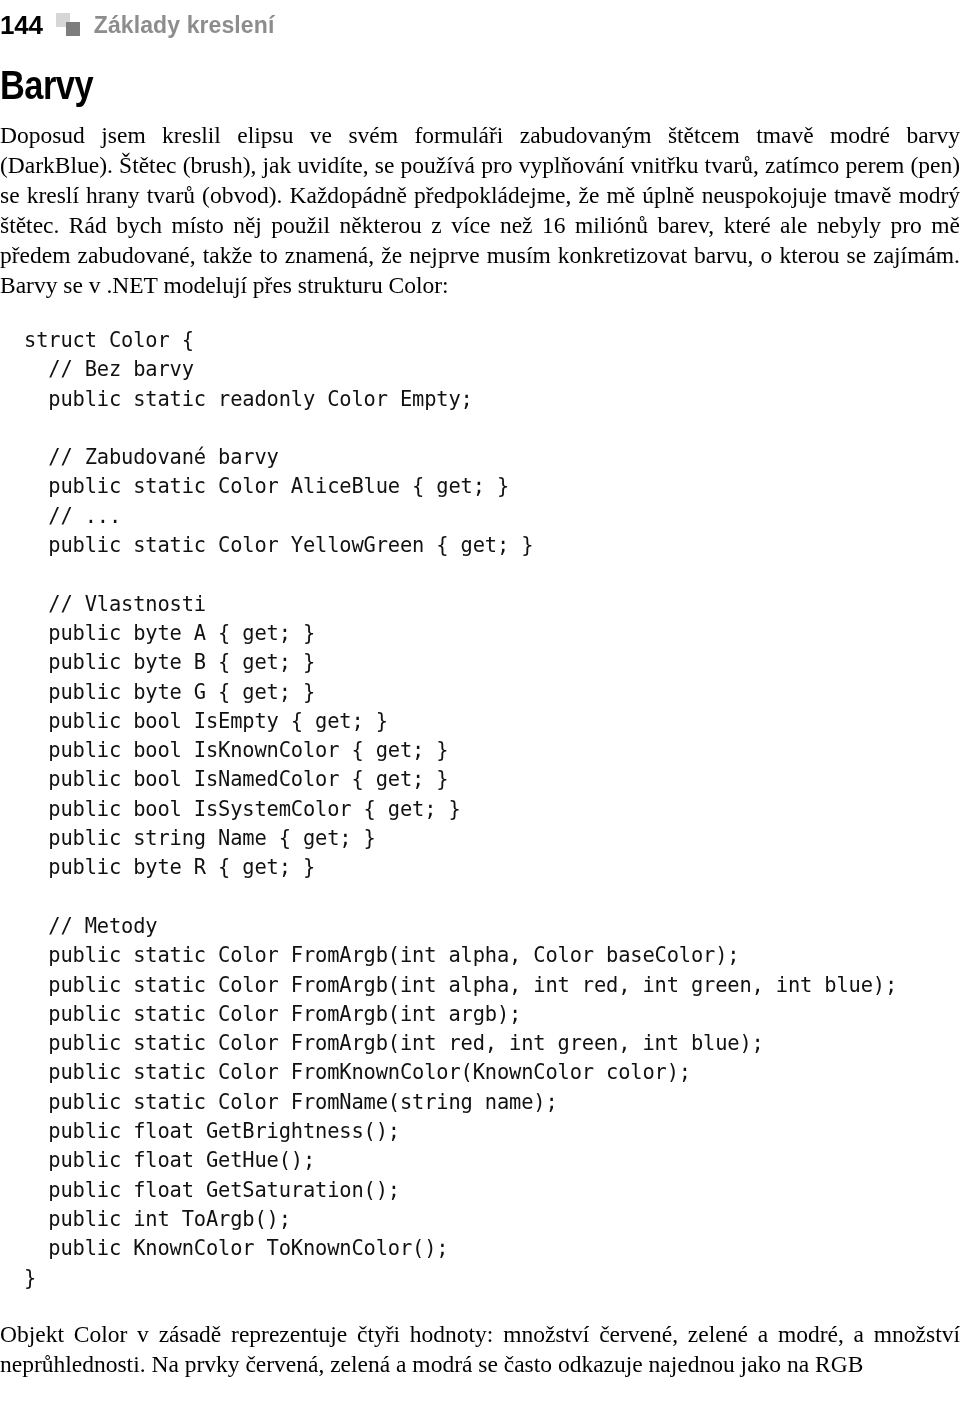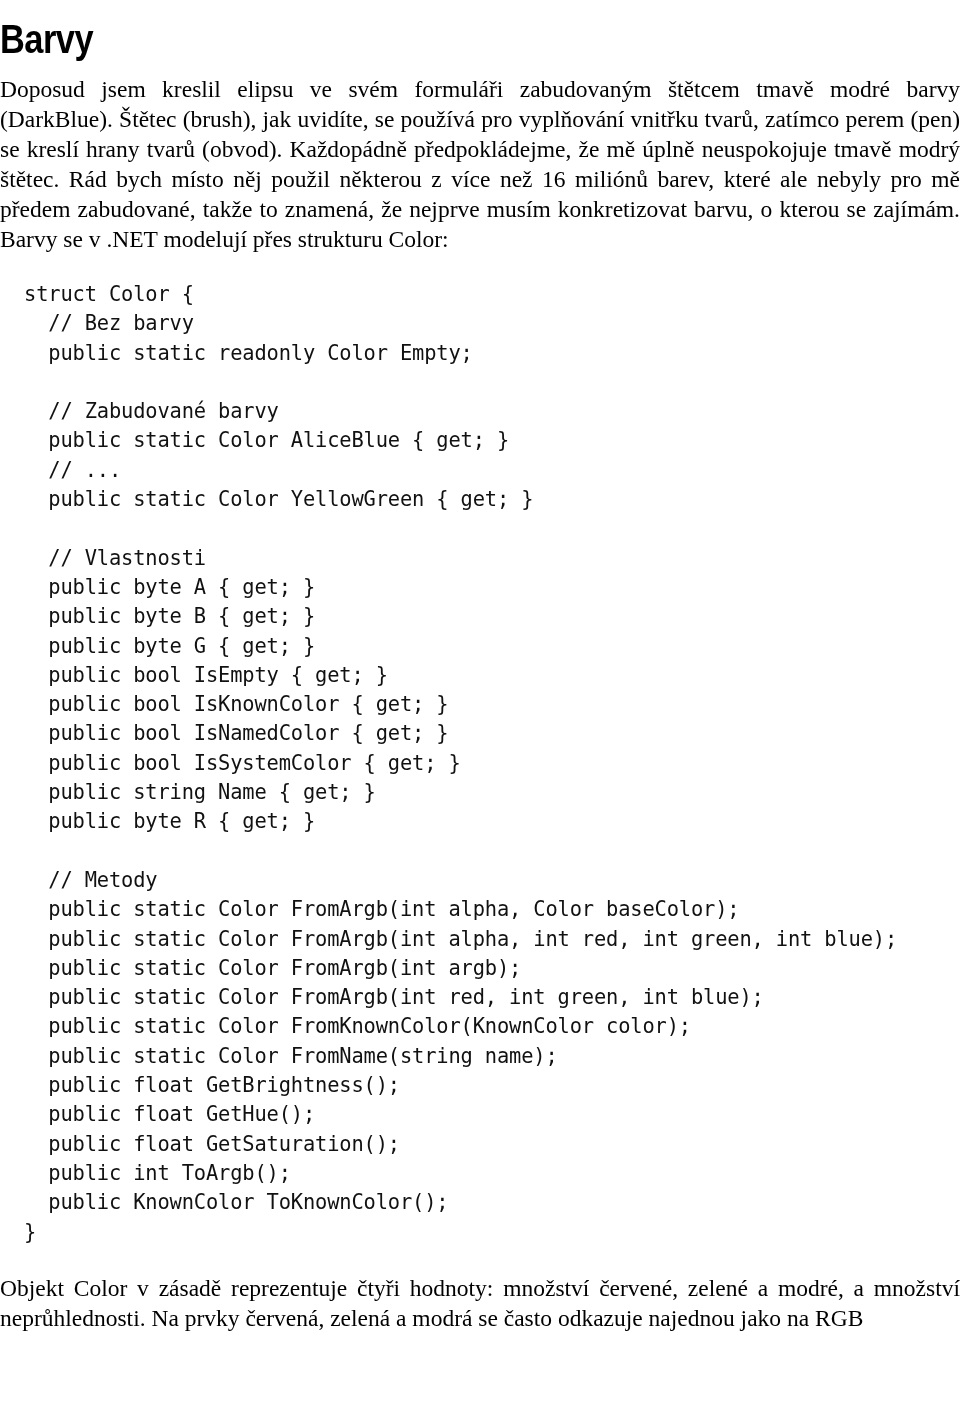--- a/index.html
+++ b/index.html
@@ -120,20 +120,28 @@
 
   .tail-para {
     margin-top: 24px;
   }
 </style>
 </head>
 <body>
 
 <div class="page">
 
+  <div class="running-head">
+    <span class="folio">144</span>
+    <span class="head-mark">
+      <span class="sq-light"></span>
+      <span class="sq-dark"></span>
+    </span>
+    <span class="head-title">Základy kreslení</span>
+  </div>
 
   <h1 class="chapter-title">Barvy</h1>
 
   <p class="para">Doposud jsem kreslil elipsu ve svém formuláři zabudovaným štětcem tmavě modré barvy (DarkBlue). Štětec (brush), jak uvidíte, se používá pro vyplňování vnitřku tvarů, zatímco perem (pen) se kreslí hrany tvarů (obvod). Každopádně předpokládejme, že mě úplně neuspokojuje tmavě modrý štětec. Rád bych místo něj použil některou z více než 16 miliónů barev, které ale nebyly pro mě předem zabudované, takže to znamená, že nejprve musím konkretizovat barvu, o kterou se zajímám. Barvy se v .NET modelují přes strukturu Color:</p>
 
   <div class="code-block" id="code-block"><div class="code-line">struct Color {</div><div class="code-line">  // Bez barvy</div><div class="code-line">  public static readonly Color Empty;</div><div class="code-line blank">&nbsp;</div><div class="code-line">  // Zabudované barvy</div><div class="code-line">  public static Color AliceBlue { get; }</div><div class="code-line">  // ...</div><div class="code-line">  public static Color YellowGreen { get; }</div><div class="code-line blank">&nbsp;</div><div class="code-line">  // Vlastnosti</div><div class="code-line">  public byte A { get; }</div><div class="code-line">  public byte B { get; }</div><div class="code-line">  public byte G { get; }</div><div class="code-line">  public bool IsEmpty { get; }</div><div class="code-line">  public bool IsKnownColor { get; }</div><div class="code-line">  public bool IsNamedColor { get; }</div><div class="code-line">  public bool IsSystemColor { get; }</div><div class="code-line">  public string Name { get; }</div><div class="code-line">  public byte R { get; }</div><div class="code-line blank">&nbsp;</div><div class="code-line">  // Metody</div><div class="code-line">  public static Color FromArgb(int alpha, Color baseColor);</div><div class="code-line">  public static Color FromArgb(int alpha, int red, int green, int blue);</div><div class="code-line">  public static Color FromArgb(int argb);</div><div class="code-line">  public static Color FromArgb(int red, int green, int blue);</div><div class="code-line">  public static Color FromKnownColor(KnownColor color);</div><div class="code-line">  public static Color FromName(string name);</div><div class="code-line">  public float GetBrightness();</div><div class="code-line">  public float GetHue();</div><div class="code-line">  public float GetSaturation();</div><div class="code-line">  public int ToArgb();</div><div class="code-line">  public KnownColor ToKnownColor();</div><div class="code-line">}</div></div>
 
   <p class="para tail-para">Objekt Color v zásadě reprezentuje čtyři hodnoty: množství červené, zelené a modré, a množství neprůhlednosti. Na prvky červená, zelená a modrá se často odkazuje najednou jako na RGB</p>
 
 </div>

